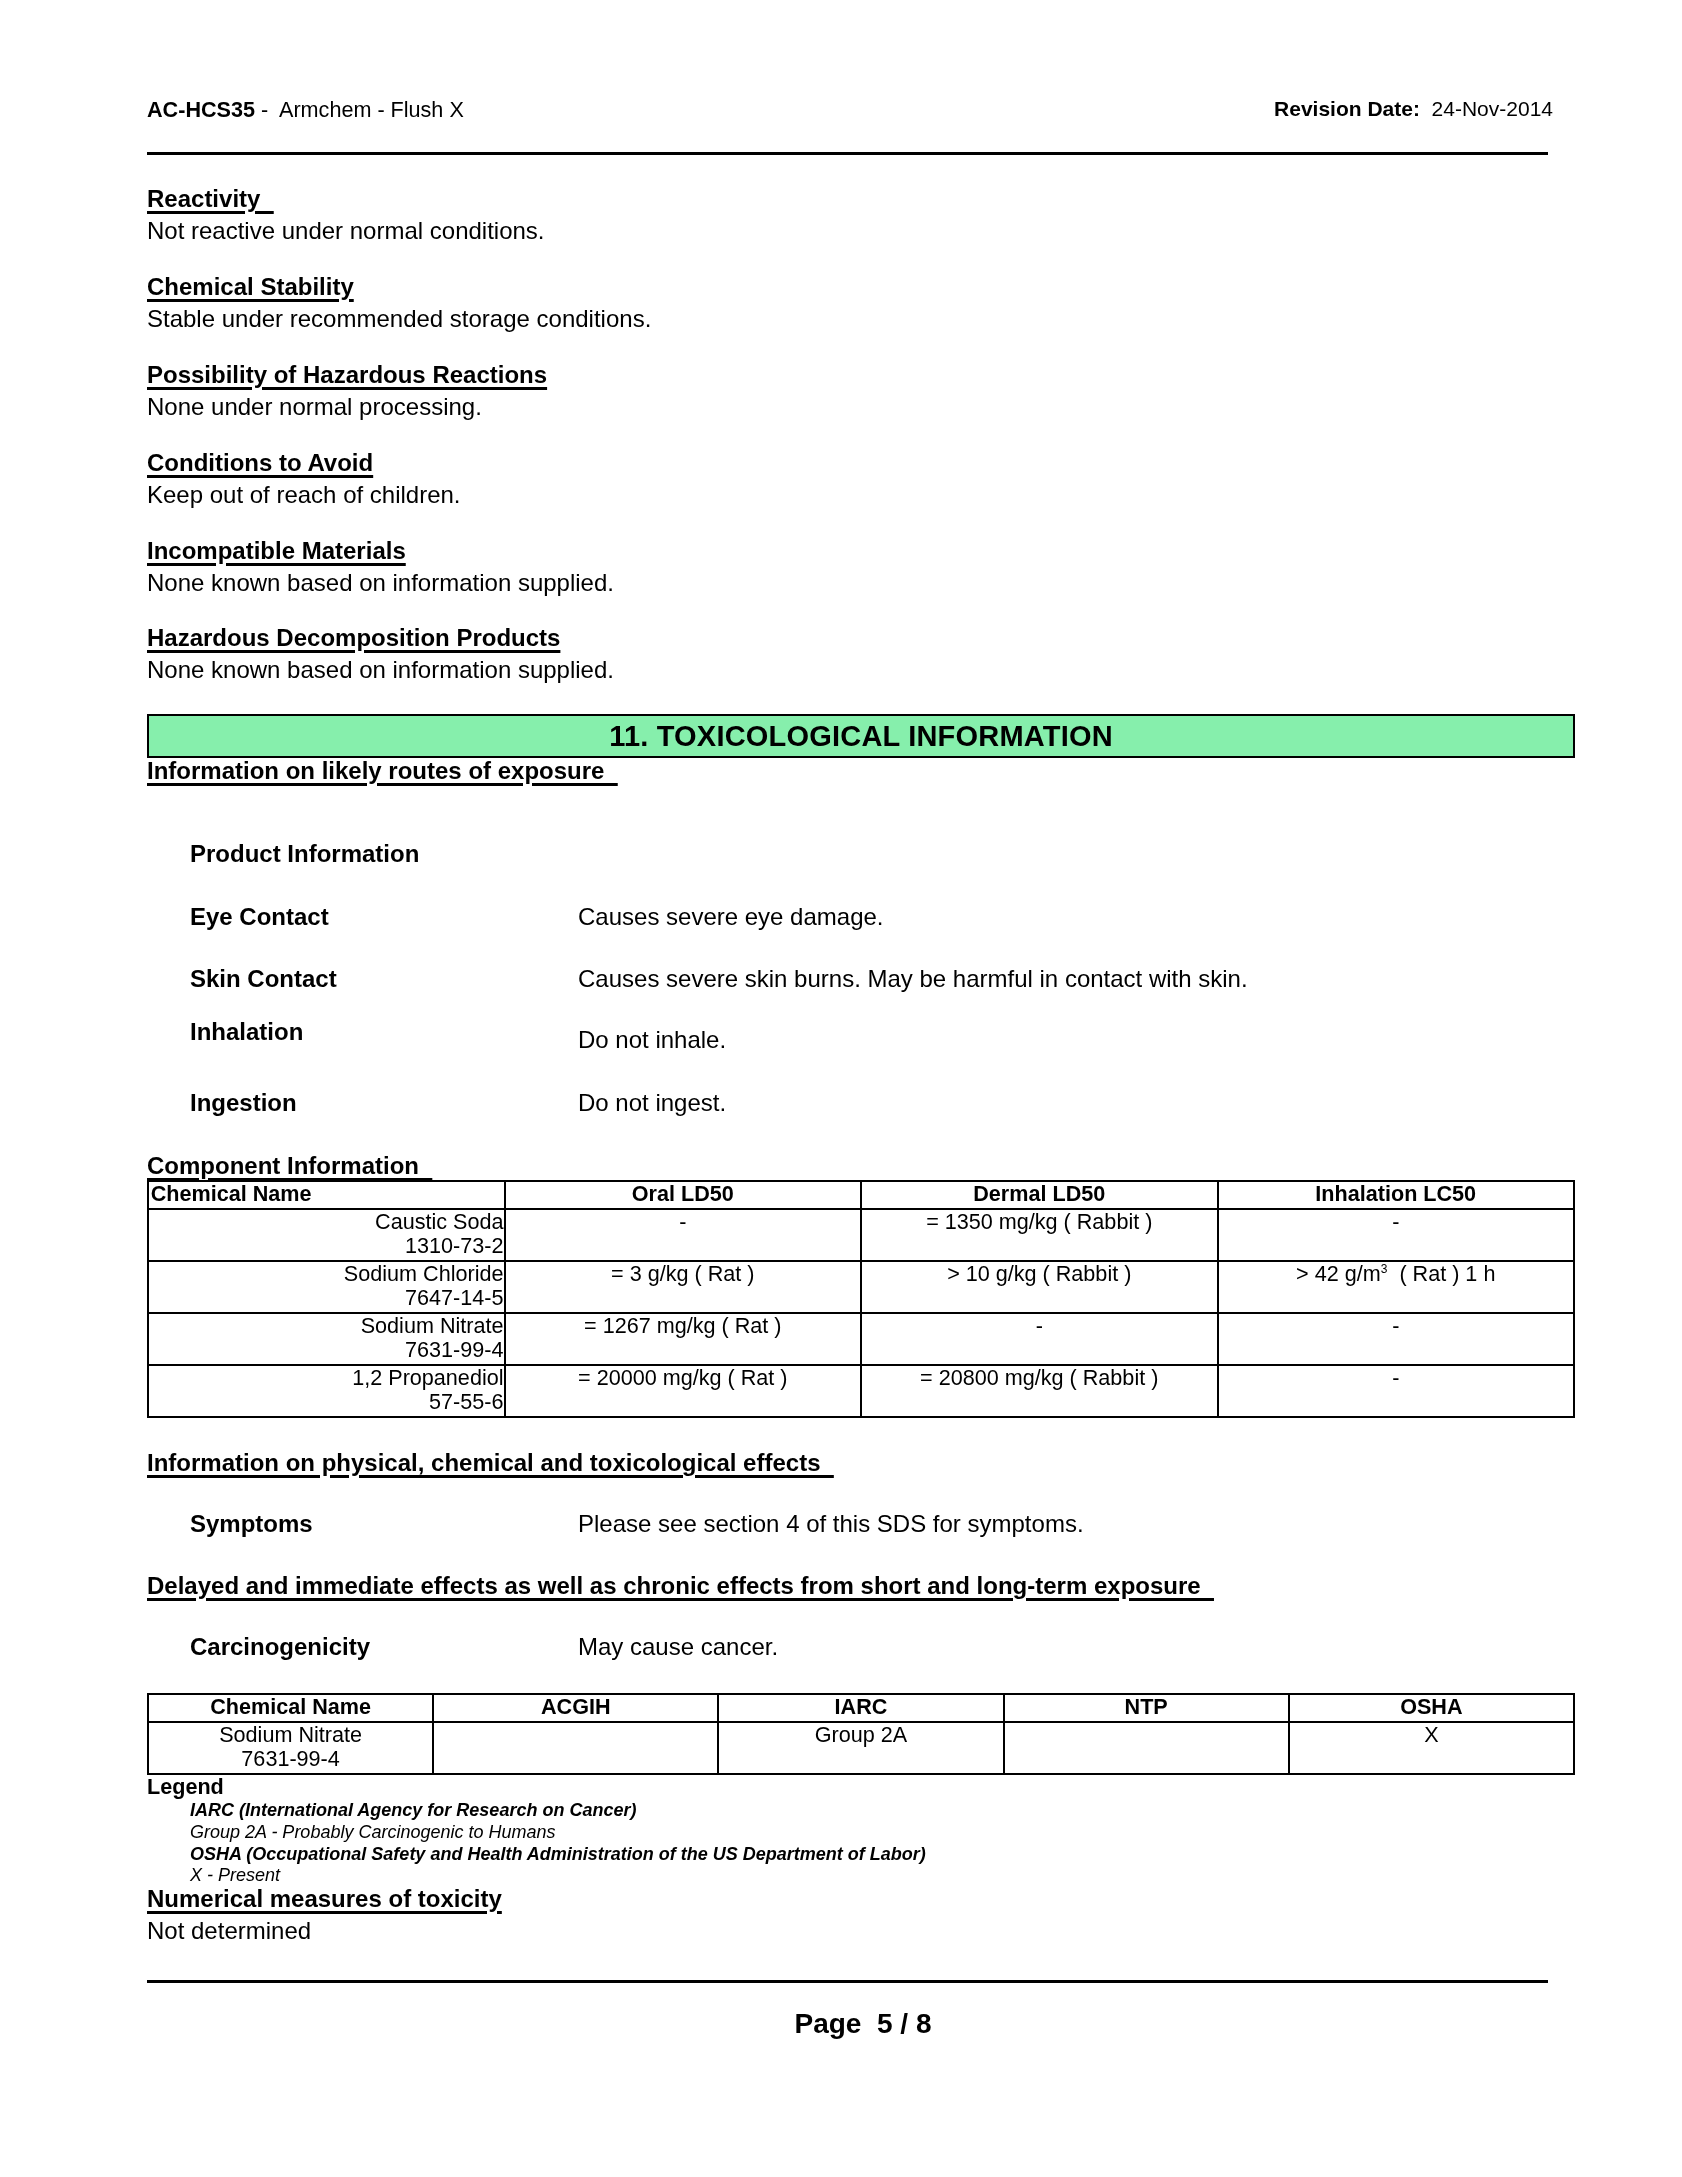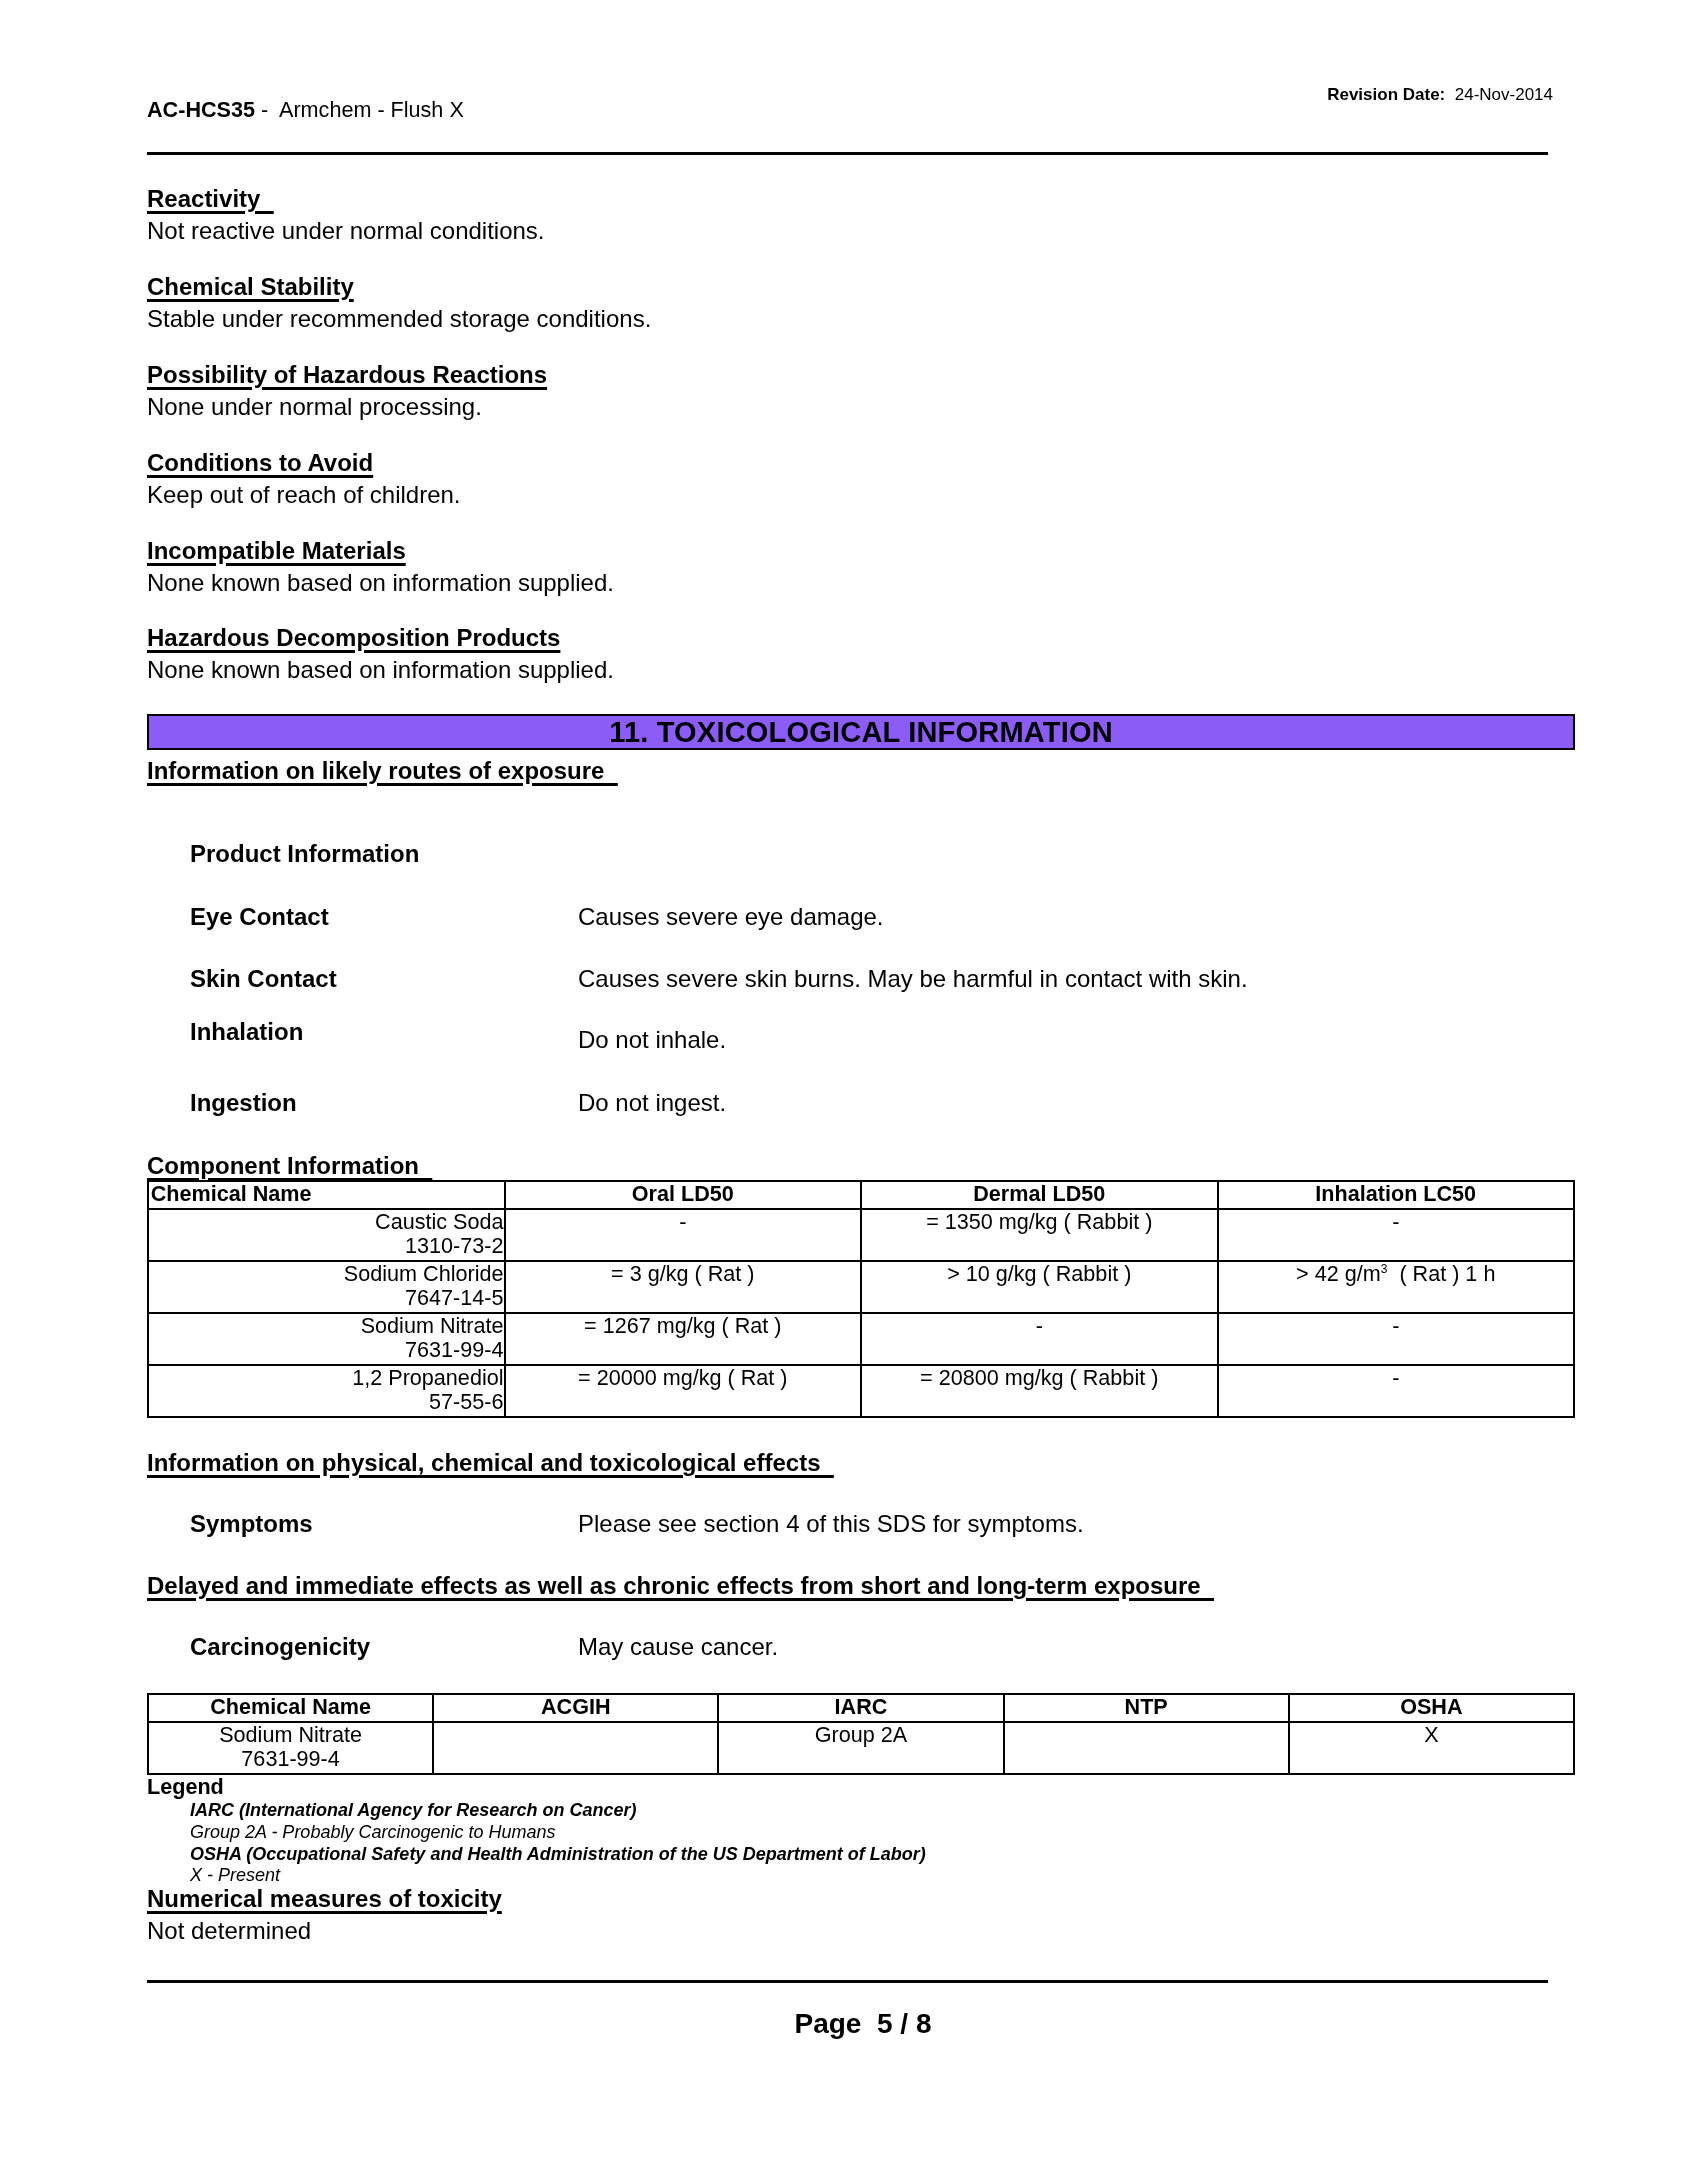--- a/index.html
+++ b/index.html
@@ -2,30 +2,30 @@
 <html style="font-size:14px"><head>
 <meta charset="utf-8">
 <style>
   html, body { margin: 0; padding: 0; background: #ffffff; }
   body {
     width: 1683px; height: 2177px; position: relative; overflow: hidden;
     font-family: "Liberation Sans", sans-serif; color: #000;
   }
   .abs { position: absolute; }
   .hdr-left { left: 147px; top: 97px; font-size: 21.6px; white-space: pre; }
-  .hdr-right { right: 130px; top: 85px; font-size: 17px; white-space: pre; }
+  .hdr-right { right: 130px; top: 97px; font-size: 21px; white-space: pre; }
   .b { font-weight: bold; }
   .rule { position: absolute; left: 147px; width: 1401px; height: 2.6px; background: #000; }
   .sub-h { font-size: 24px; font-weight: bold; text-decoration: underline; text-decoration-thickness: 2.6px; text-underline-offset: 3.5px; white-space: pre; }
   .para { font-size: 24px; }
   .block { position: absolute; left: 147px; }
   .block .para { margin-top: 3.5px; }
   .sec-bar {
-    position: absolute; left: 147px; top: 714px; width: 1428px; height: 36px;
-    background: #8b5cf6; border: 2.6px solid #000; box-sizing: border-box;
+    position: absolute; left: 147px; top: 714px; width: 1428px; height: 44px;
+    background: #86efac; border: 2.6px solid #000; box-sizing: border-box;
     display: flex; align-items: center; justify-content: center;
     font-size: 29px; font-weight: bold; letter-spacing: 0.2px;
   }
   .kv-label { position: absolute; left: 190px; font-size: 24px; font-weight: bold; }
   .kv-value { position: absolute; left: 578px; font-size: 24px; }
   table.grid { position: absolute; border-collapse: collapse; font-size: 21.6px; }
   table.grid td, table.grid th { border: 2.6px solid #000; padding: 0; vertical-align: top; }
   table.grid th { font-weight: bold; margin-top: 33px; }
   #comp-table { left: 147px; top: 1180px; width: 1428px; }
   #comp-table th { height: 26px; text-align: center; line-height: 24px; }

